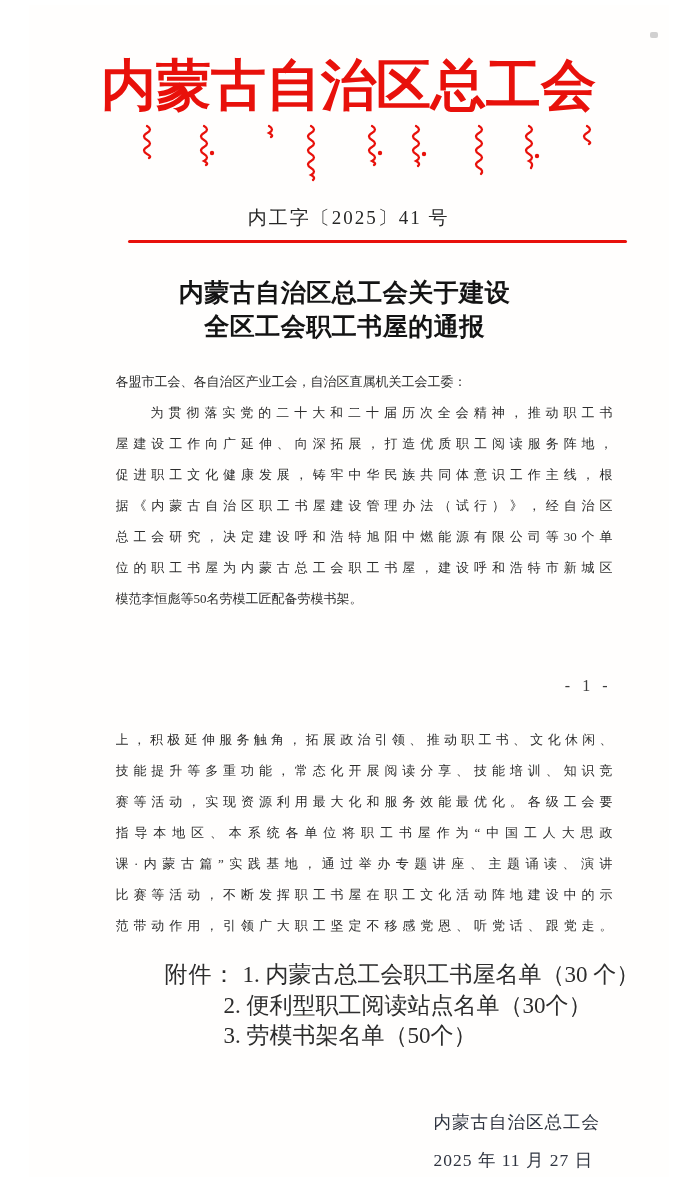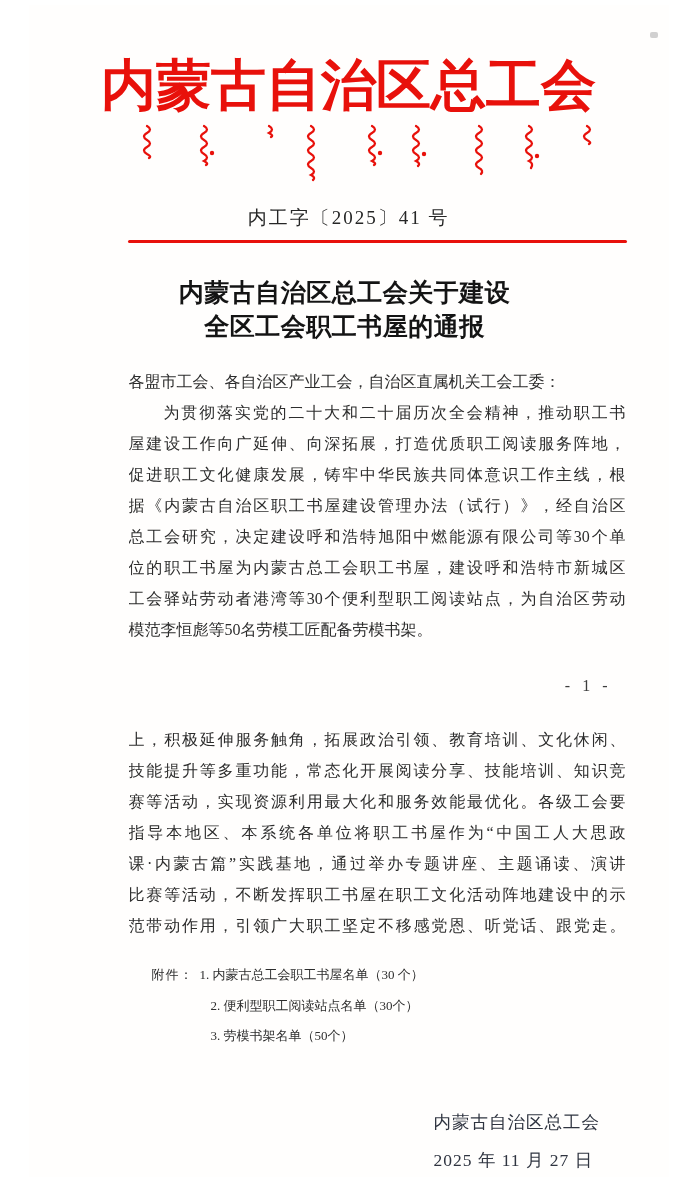--- a/index.html
+++ b/index.html
@@ -23,32 +23,32 @@
   }
   .red-line {
     position:absolute; top:235px; left:99px; width:499px; height:3px;
     background:var(--red); border-radius:2px;
   }
   .doc-title {
     position:absolute; top:271px; left:0; right:8px; text-align:center;
     font-size:25px; font-weight:bold; color:#141414;
     line-height:34px; letter-spacing:0.5px;
   }
-  .body-block { position:absolute; left:100px; width:497px; font-size:16px; line-height:31px; color:var(--ink); }
+  .body-block { position:absolute; left:87px; width:497px; font-size:13px; line-height:31px; color:var(--ink); }
   .body-p1 { top:361px; }
   .body-p2 { top:719px; }
   .bline { height:31px; white-space:nowrap; }
   .bline.j { white-space:normal; text-align:justify; text-align-last:justify; overflow:hidden; }
   .bline.indent { text-indent:35px; }
   .page-number {
     position:absolute; top:672px; left:100px; width:497px;
     text-align:right; padding-right:14px; box-sizing:border-box;
     font-size:16px; letter-spacing:4px; color:#3d3d3d;
   }
-  .attachments { position:absolute; top:955px; left:123px; width:460px; font-size:13px; line-height:30.5px; color:var(--ink); }
+  .attachments { position:absolute; top:955px; left:136px; width:460px; font-size:23px; line-height:30.5px; color:var(--ink); }
   .attach-row { white-space:nowrap; }
   .attach-label { letter-spacing:1px; }
   .attach-row .gap { display:inline-block; width:6px; }
   .attach-row.cont { padding-left:59px; }
   .signature-block {
     position:absolute; top:1098px; left:405px;
     font-size:17.5px; line-height:38px; color:#2f3440;
     letter-spacing:1px; white-space:nowrap;
   }
   .scan-artifact {
@@ -93,28 +93,27 @@
   </div>
 
   <div class="body-block body-p1">
     <div class="bline">各盟市工会、各自治区产业工会，自治区直属机关工会工委：</div>
     <div class="bline j indent">为贯彻落实党的二十大和二十届历次全会精神，推动职工书</div>
     <div class="bline j">屋建设工作向广延伸、向深拓展，打造优质职工阅读服务阵地，</div>
     <div class="bline j">促进职工文化健康发展，铸牢中华民族共同体意识工作主线，根</div>
     <div class="bline j">据《内蒙古自治区职工书屋建设管理办法（试行）》，经自治区</div>
     <div class="bline j">总工会研究，决定建设呼和浩特旭阳中燃能源有限公司等30个单</div>
     <div class="bline j">位的职工书屋为内蒙古总工会职工书屋，建设呼和浩特市新城区</div>
-    <div class="bline j">工会驿站劳动者港湾等30个便利型职工阅读站点，为自治区劳动</div>
     <div class="bline">模范李恒彪等50名劳模工匠配备劳模书架。</div>
   </div>
 
   <div class="page-number">- 1 -</div>
 
   <div class="body-block body-p2">
-    <div class="bline j">上，积极延伸服务触角，拓展政治引领、教育培训、文化休闲、</div>
+    <div class="bline j">上，积极延伸服务触角，拓展政治引领、推动职工书、文化休闲、</div>
     <div class="bline j">技能提升等多重功能，常态化开展阅读分享、技能培训、知识竞</div>
     <div class="bline j">赛等活动，实现资源利用最大化和服务效能最优化。各级工会要</div>
     <div class="bline j">指导本地区、本系统各单位将职工书屋作为“中国工人大思政</div>
     <div class="bline j">课·内蒙古篇”实践基地，通过举办专题讲座、主题诵读、演讲</div>
     <div class="bline j">比赛等活动，不断发挥职工书屋在职工文化活动阵地建设中的示</div>
     <div class="bline j">范带动作用，引领广大职工坚定不移感党恩、听党话、跟党走。</div>
   </div>
 
   <div class="attachments">
     <div class="attach-row">

